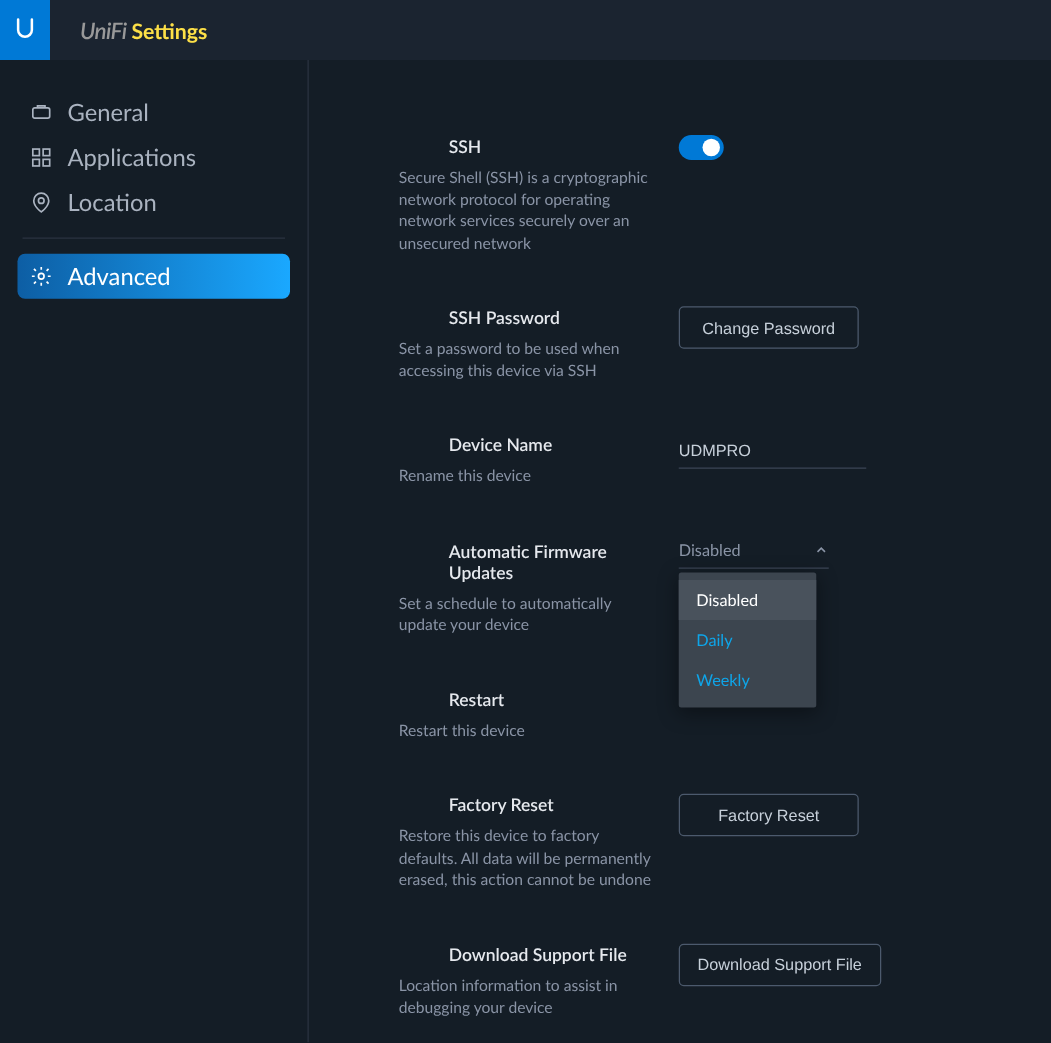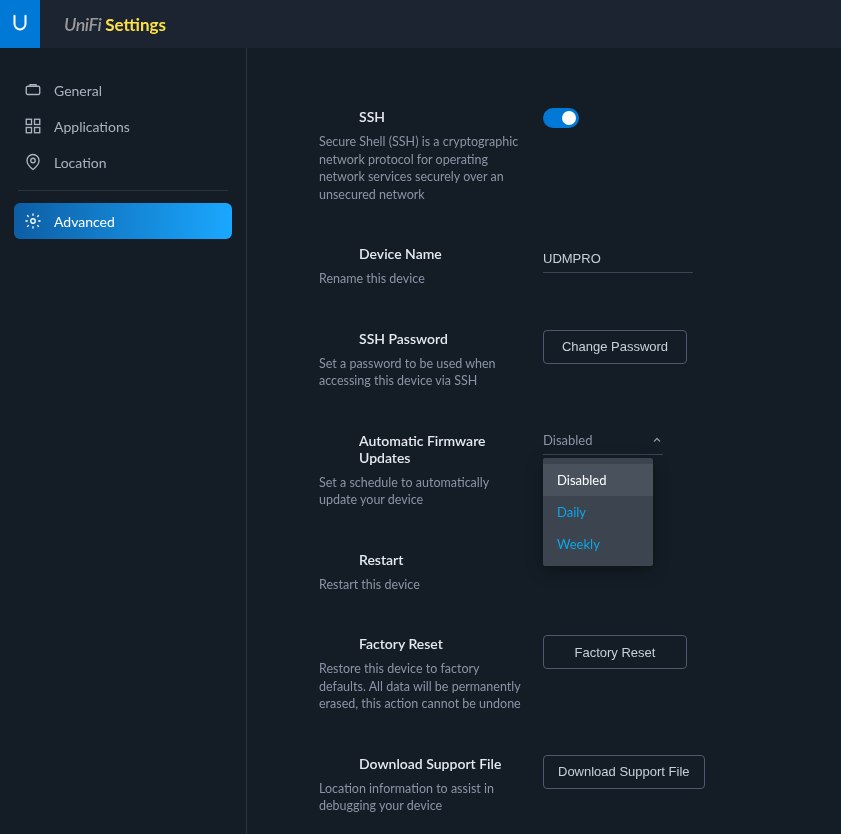--- a/index.html
+++ b/index.html
@@ -66,21 +66,21 @@
 
   
   .nav-item {
     display: flex;
     align-items: center;
     gap: 12px;
     height: 36px;
     padding: 0 10px;
     border-radius: 6px;
     color: #aab3c0;
-    font-size: 14px;
+    font-size: 19px;
     cursor: pointer;
   }
   .nav-item .icon { width: 18px; height: 18px; display:flex; align-items:center; justify-content:center;}
   .nav-item.active {
     background: linear-gradient(90deg, #0d5ea4 0%, #1aa8ff 100%);
     color: #ffffff;
   }
   .nav-item.active svg { stroke: #fff; }
   .nav-divider {
     height: 1px;
@@ -270,35 +270,35 @@
       </div>
       <div class="row-right">
         <div class="toggle">
           <div class="knob"></div>
         </div>
       </div>
     </div>
 
     <div class="row">
       <div class="row-left">
+        <div class="title">SSH Password</div>
+        <div class="desc">Set a password to be used when accessing this device via SSH</div>
+      </div>
+      <div class="row-right">
+        <button class="btn">Change Password</button>
+      </div>
+    </div>
+
+    <div class="row">
+      <div class="row-left">
         <div class="title">Device Name</div>
         <div class="desc">Rename this device</div>
       </div>
       <div class="row-right">
         <input class="text-input" type="text" value="UDMPRO" style="">
-      </div>
-    </div>
-
-    <div class="row">
-      <div class="row-left">
-        <div class="title">SSH Password</div>
-        <div class="desc">Set a password to be used when accessing this device via SSH</div>
-      </div>
-      <div class="row-right">
-        <button class="btn">Change Password</button>
       </div>
     </div>
 
     <div class="row">
       <div class="row-left">
         <div class="title">Automatic Firmware Updates</div>
         <div class="desc">Set a schedule to automatically update your device</div>
       </div>
       <div class="row-right">
         <div class="select-display">

